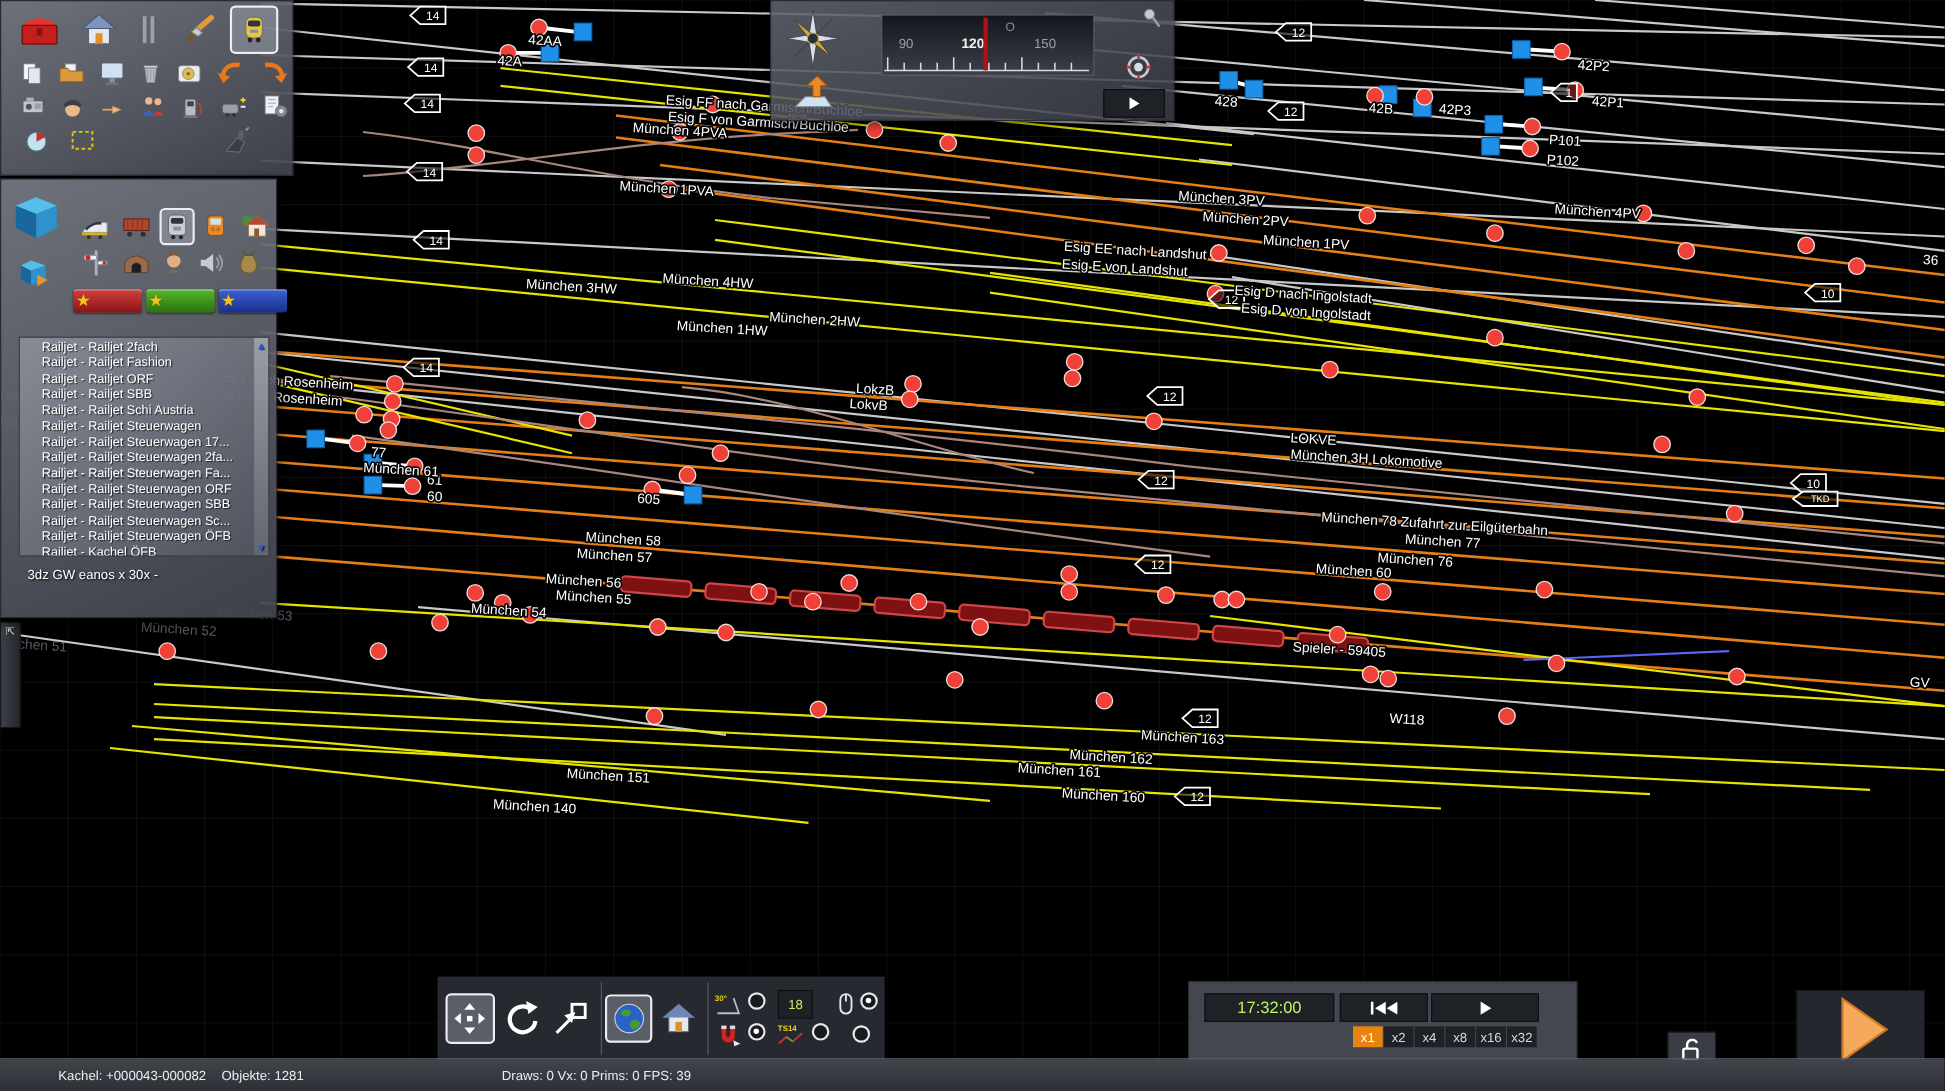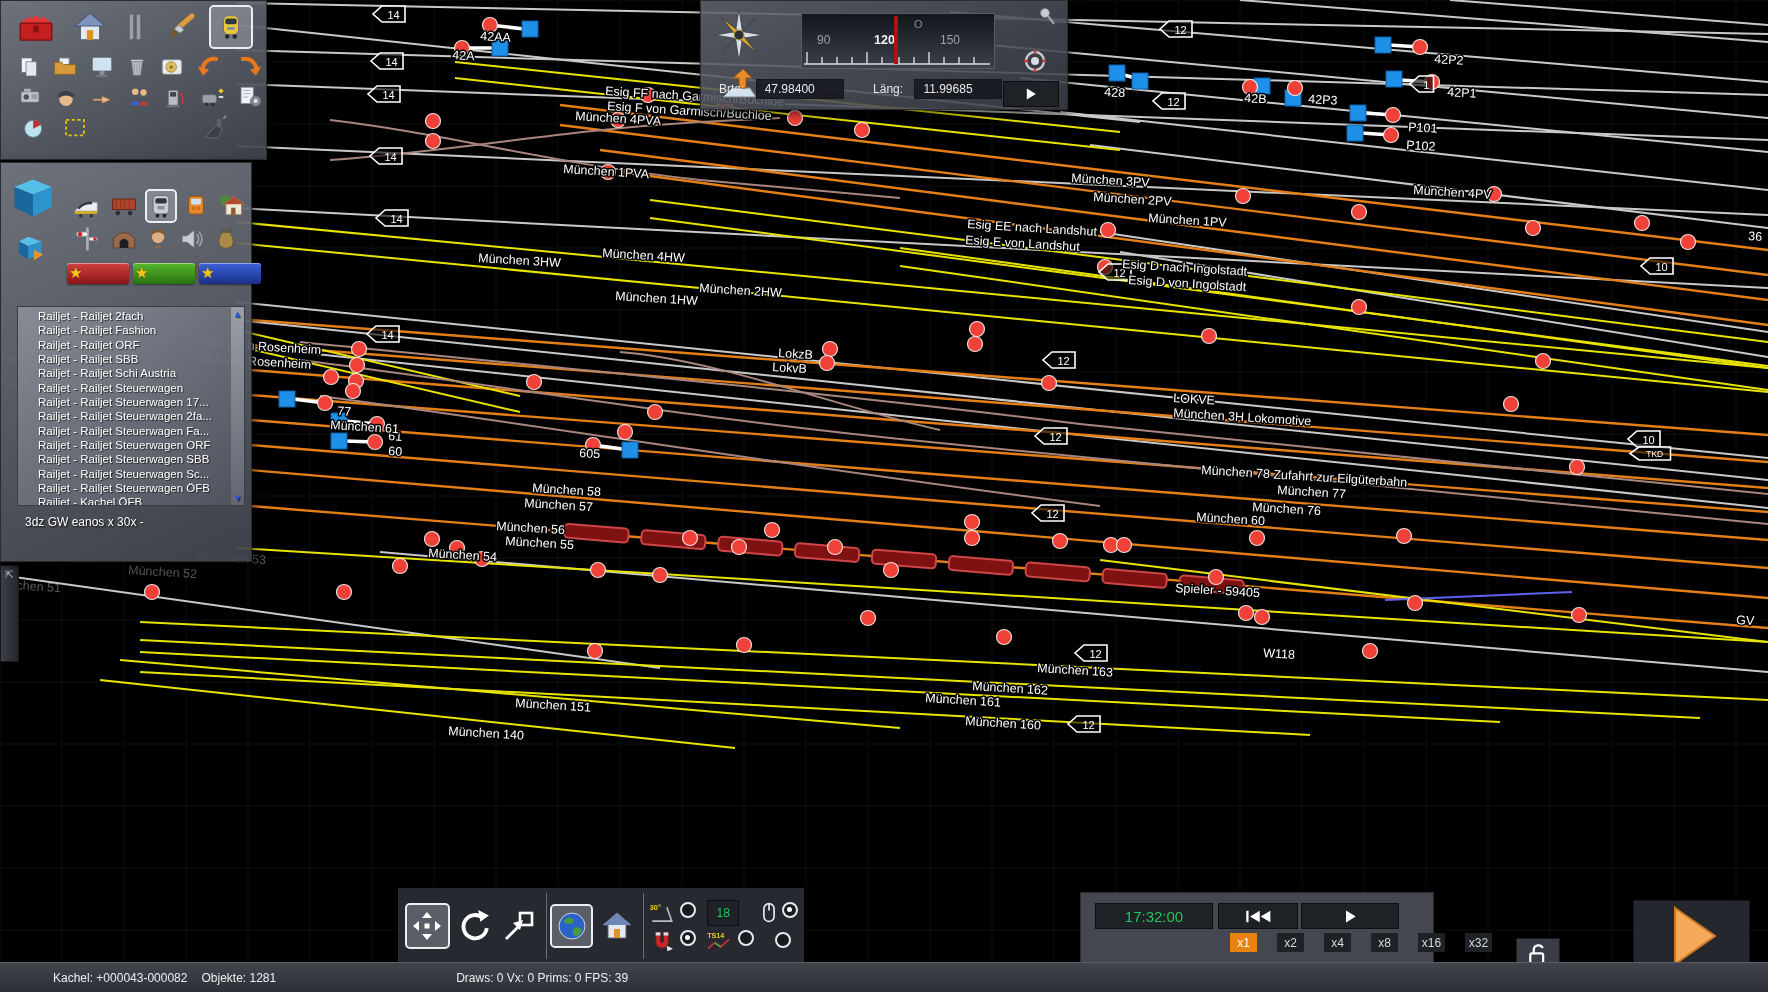--- a/index.html
+++ b/index.html
@@ -21,23 +21,23 @@
   #scrollbar{position:absolute;right:0;top:0;width:13px;height:100%;
      background:linear-gradient(rgba(200,204,212,.5),rgba(110,114,124,.6))}
   #scrollbar .ar{width:13px;height:14px;font-size:9px;color:#2b57e0;text-align:center;line-height:14px;cursor:pointer}
   #scrollbar .ar.dn{position:absolute;bottom:0}
   
   #gauge-box{position:absolute;left:100px;top:12px;width:192px;height:54px;
      background:linear-gradient(#14161c,#3c4049);border:1px solid #585b63}
   #nav-vals{position:absolute;left:18px;top:78px;width:360px;font-size:12px;color:#e8e8ec}
   .valbox{background:rgba(20,22,28,.85);border:1px solid #14161a;padding:2px 8px;min-width:70px;display:inline-block}
   
-  .dkbtn{background:#1e2126;border:1px solid #0c0e12;color:#22c55e;display:flex;align-items:center;justify-content:center;cursor:pointer}
+  .dkbtn{background:#1e2126;border:1px solid #0c0e12;color:#bef264;display:flex;align-items:center;justify-content:center;cursor:pointer}
   .spd{background:#1e2126;color:#d8d8dc;font-size:12px;width:27px;height:19px;display:flex;align-items:center;
-       justify-content:center;margin-right:20px;cursor:pointer}
+       justify-content:center;margin-right:1px;cursor:pointer}
   .spd.act{background:#e8830f;color:#fff}
   #status-bar{position:absolute;left:0;top:962px;width:1768px;height:30px;z-index:12;
      background:linear-gradient(#41444b,#2c2f35);border-top:1px solid #5b5e66;
      font-size:12px;color:#ecedef;display:flex;align-items:center}
   .radio{width:12px;height:12px;border:2px solid #e6e8ee;border-radius:50%;
          background:rgba(0,0,0,.35);display:inline-block;position:relative}
   .radio.on::after{content:"";position:absolute;left:2.5px;top:2.5px;width:5px;height:5px;border-radius:50%;background:#fff}
   .g3{position:relative;width:150px;height:52px}
   .g3 .cell{position:absolute;display:flex;align-items:flex-start;gap:5px}
   .tinytxt{font-size:9px;font-weight:bold;color:#e8d020}
@@ -708,26 +708,20 @@
           <line x1="112" y1="43" x2="112" y2="50"></line>
         <line x1="127" y1="38" x2="127" y2="50"></line>
           <line x1="142" y1="43" x2="142" y2="50"></line>
           <line x1="157" y1="43" x2="157" y2="50"></line>
           <line x1="172" y1="43" x2="172" y2="50"></line>
         <line x1="2" y1="50" x2="188" y2="50"></line>
       </g>
       <rect x="92" y="2" width="4" height="48" fill="#b01212"></rect>
     </svg>
   </div>
-  <div id="nav-vals">
-    <span>Brte:</span>
-    <span class="valbox" style="margin-left:8px">47.98400</span>
-    <span style="margin-left:26px">Läng:</span>
-    <span class="valbox" style="margin-left:8px">11.99685</span>
-  </div>
   <span class="ib" style="position:absolute;right:10px;top:5px">
     <svg width="20" height="20" viewBox="0 0 20 20">
         <circle cx="8" cy="7" r="4.6" fill="#c6cad2" stroke="#70757e"></circle>
         <path d="M11 10 L17 18" stroke="#9aa0aa" stroke-width="2.2"></path>
       </svg>
     </span>
   <span class="ib" style="position:absolute;right:20px;top:48px">
     <svg width="24" height="24" viewBox="0 0 24 24">
         <circle cx="12" cy="12" r="9" fill="none" stroke="#c6cad2" stroke-width="2.4"></circle>
         <circle cx="12" cy="12" r="4" fill="#d8dce2"></circle>

